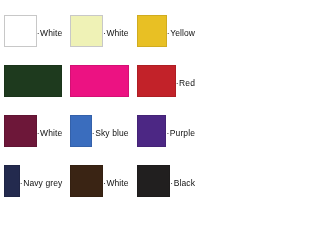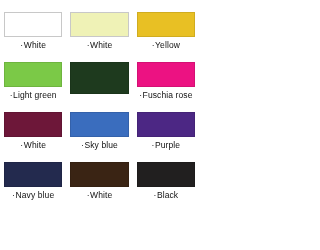--- a/index.html
+++ b/index.html
@@ -16,21 +16,20 @@
   .swatch-grid {
     width: 199px;
     height: 250px;
     display: grid;
     grid-template-columns: repeat(3, 1fr);
     grid-template-rows: repeat(5, 50px);
     box-sizing: border-box;
   }
   .swatch-cell {
     display: flex;
-    flex-direction: column;
     align-items: center;
     justify-content: flex-start;
     box-sizing: border-box;
     padding: 12px 4px 0 4px;
   }
   .swatch-chip {
     width: 100%;
     height: 32px;
     box-sizing: border-box;
     border: 1px solid rgba(0,0,0,0.10);
@@ -63,45 +62,44 @@
     </div>
     <div class="swatch-cell">
       <div class="swatch-chip light-edge" style="background: rgb(239, 242, 182);"></div>
       <div class="swatch-label"><span class="bullet">·</span><span>White</span></div>
     </div>
     <div class="swatch-cell">
       <div class="swatch-chip" style="background: rgb(232, 192, 36);"></div>
       <div class="swatch-label"><span class="bullet">·</span><span>Yellow</span></div>
     </div>
     <div class="swatch-cell">
-      <div class="swatch-chip" style="background: rgb(123, 201, 71);"></div>
-      <div class="swatch-label"><span class="bullet">·</span><span>Light green</span></div>
-    </div>
-    <div class="swatch-cell">
       <div class="swatch-chip" style="background: rgb(30, 58, 30);"></div>
     </div>
     <div class="swatch-cell">
       <div class="swatch-chip" style="background: rgb(236, 18, 130);"></div>
-      <div class="swatch-label"><span class="bullet">·</span><span>Fuschia rose</span></div>
+    </div>
+    <div class="swatch-cell">
+      <div class="swatch-chip" style="background: rgb(194, 34, 41);"></div>
+      <div class="swatch-label"><span class="bullet">·</span><span>Red</span></div>
     </div>
     <div class="swatch-cell">
       <div class="swatch-chip" style="background: rgb(109, 23, 57);"></div>
       <div class="swatch-label"><span class="bullet">·</span><span>White</span></div>
     </div>
     <div class="swatch-cell">
       <div class="swatch-chip" style="background: rgb(58, 109, 190);"></div>
       <div class="swatch-label"><span class="bullet">·</span><span>Sky blue</span></div>
     </div>
     <div class="swatch-cell">
       <div class="swatch-chip" style="background: rgb(76, 39, 132);"></div>
       <div class="swatch-label"><span class="bullet">·</span><span>Purple</span></div>
     </div>
     <div class="swatch-cell">
       <div class="swatch-chip" style="background: rgb(35, 42, 78);"></div>
-      <div class="swatch-label"><span class="bullet">·</span><span>Navy blue</span></div>
+      <div class="swatch-label"><span class="bullet">·</span><span>Navy grey</span></div>
     </div>
     <div class="swatch-cell">
       <div class="swatch-chip" style="background: rgb(58, 36, 20);"></div>
       <div class="swatch-label"><span class="bullet">·</span><span>White</span></div>
     </div>
     <div class="swatch-cell">
       <div class="swatch-chip" style="background: rgb(33, 31, 31);"></div>
       <div class="swatch-label"><span class="bullet">·</span><span>Black</span></div>
     </div>
   </div>

